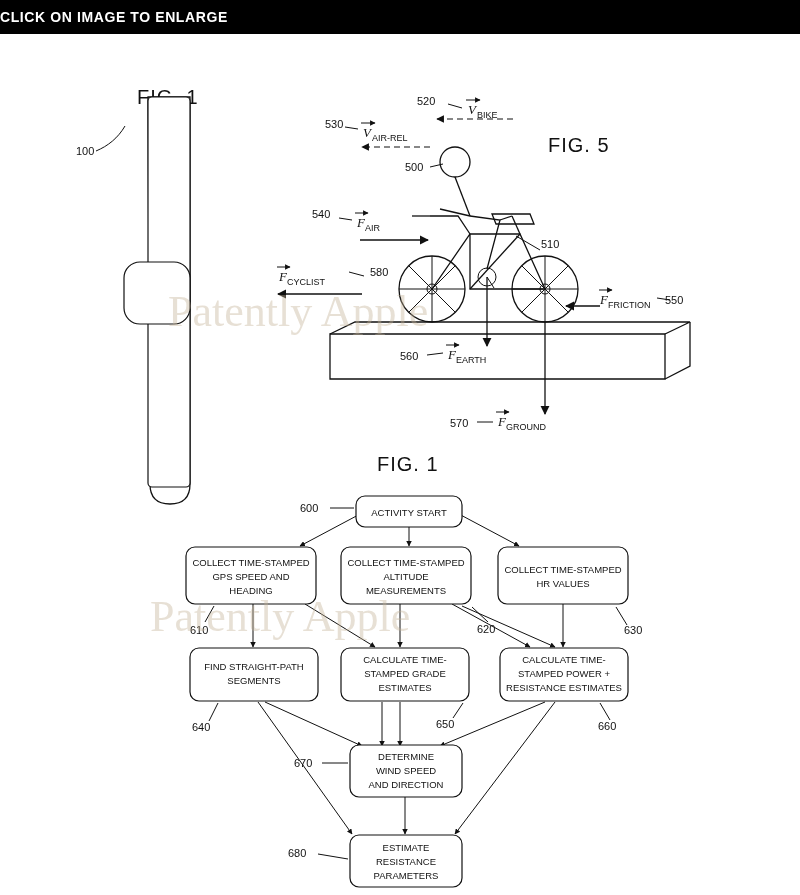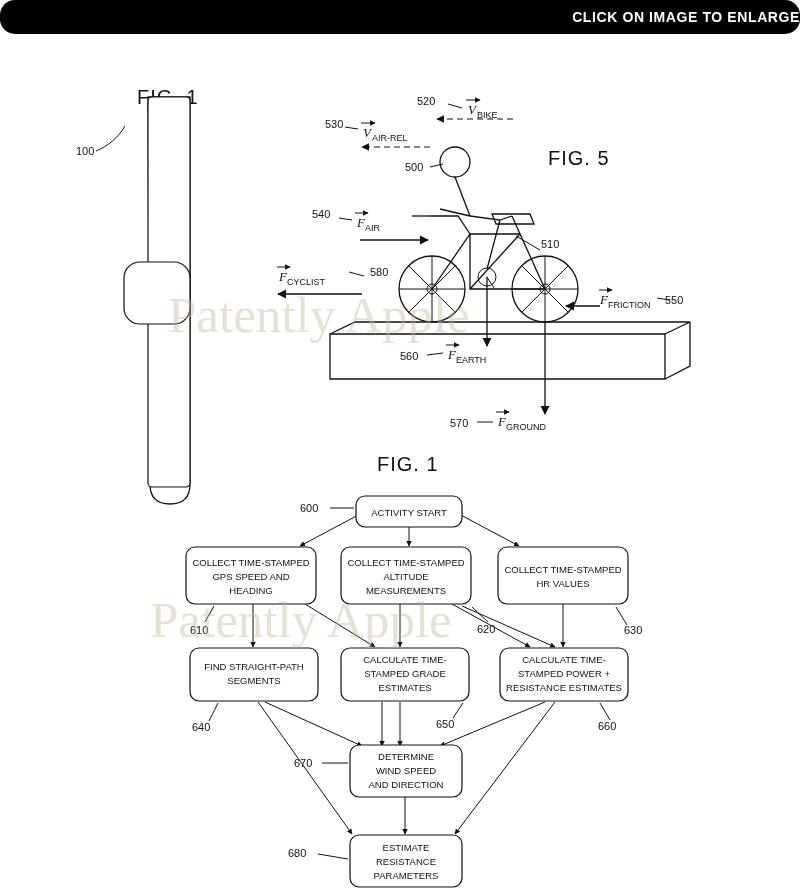--- a/index.html
+++ b/index.html
@@ -14,25 +14,24 @@
     position: relative;
     overflow: hidden;
   }
   #banner {
     width: 800px;
     height: 34px;
     background: #000000;
     color: #ffffff;
     display: flex;
     align-items: center;
-    justify-content: flex-end;
+    justify-content: flex-start;
     font-size: 14px;
     font-weight: bold;
     letter-spacing: 0.6px;
-    border-radius: 15px;
   }
   #page {
     position: relative;
     width: 800px;
     height: 861px;
     background: #ffffff;
   }
   svg.sheet {
     position: absolute;
     left: 0;
@@ -40,27 +39,27 @@
     width: 800px;
     height: 861px;
   }
   .fig-title {
     position: absolute;
     font-size: 20px;
     letter-spacing: 1px;
     color: #111;
   }
   #fig1-title { left: 137px; top: 52px; }
-  #fig5-title { left: 548px; top: 113px; }
+  #fig5-title { left: 548px; top: 100px; }
   #fig6-title { left: 377px; top: 419px; }
 
   .watermark {
     position: absolute;
     font-family: "Liberation Serif", serif;
-    font-size: 51px;
+    font-size: 44px;
     color: rgba(196, 178, 150, 0.40);
     white-space: nowrap;
     pointer-events: none;
     font-weight: 400;
   }
   #wm1 { left: 168px; top: 252px; }
   #wm2 { left: 150px; top: 557px; }
   text.num {
     font-family: "Liberation Sans", sans-serif;
     font-size: 11px;

